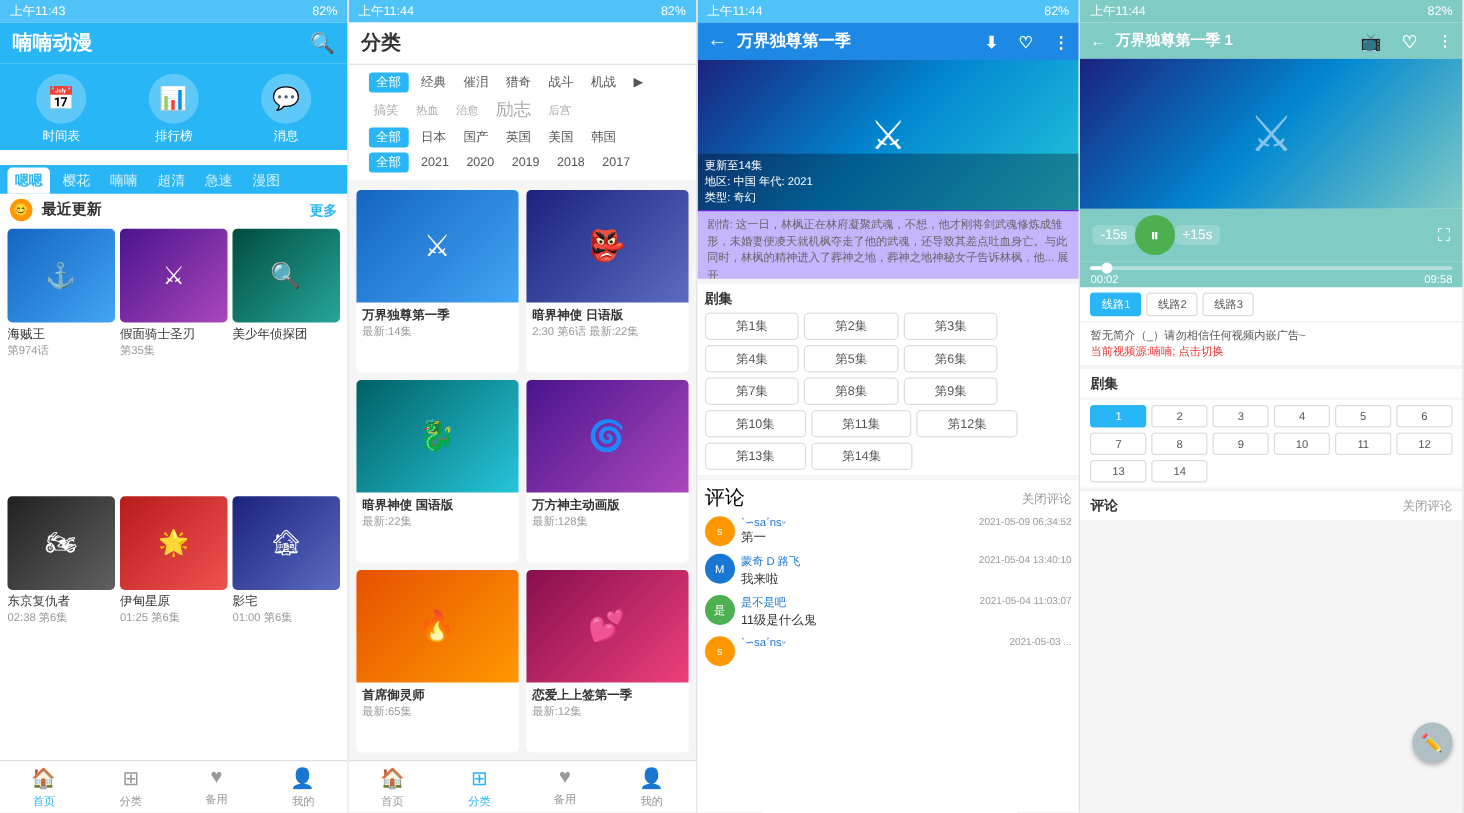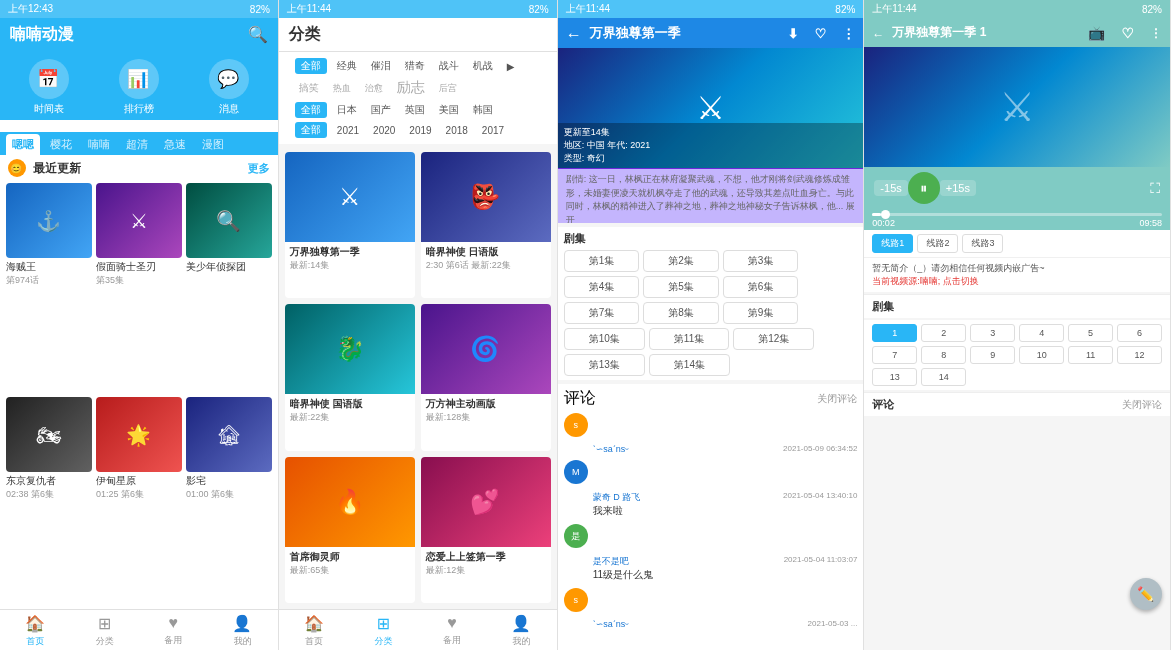--- a/index.html
+++ b/index.html
@@ -323,21 +323,21 @@
       height: 24px;
       border-radius: 50%;
       background: #ff9800;
       display: flex;
       align-items: center;
       justify-content: center;
       font-size: 9px;
       color: white;
       flex-shrink: 0;
     }
-    .comment-body { flex: 1; margin-top: 31px; }
+    .comment-body { flex: 1; }
     .comment-text { font-size: 10px; color: #333; }
 
     
     .player-panel { background: #f5f5f5; }
     .player-header {
       background: #80cbc4;
       color: white;
       padding: 6px 8px;
       display: flex;
       align-items: center;
@@ -487,21 +487,21 @@
     .bg-cyan { background: linear-gradient(135deg, #006064, #26c6da); }
     .bg-dark { background: linear-gradient(135deg, #212121, #616161); }
     .bg-pink { background: linear-gradient(135deg, #880e4f, #ec407a); }
   </style>
 </head>
 <body>
 
 <div class="panel">
 
   <div class="status-bar">
-    <span>上午12:43</span>
+    <span>上午11:43</span>
     <span>82%</span>
   </div>
 
   <div class="panel-header">
     <span>喃喃动漫</span>
     <span>🔍</span>
   </div>
 
   <div class="icon-row">
     <div class="icon-item">
@@ -759,20 +759,21 @@
       <span>评论</span>
       <span style="font-size:10px;color:#999;">关闭评论</span>
     </div>
     <div class="comment-item">
       <div class="comment-avatar" style="background:#ff9800">s</div>
       <div class="comment-body">
         <div style="display:flex;justify-content:space-between">
           <span style="font-size:9px;color:#1976d2">ˋ∽saˊnsᵕ</span>
           <span style="font-size:8px;color:#999">2021-05-09 06:34:52</span>
         </div>
+        <div class="comment-text">第一</div>
       </div>
     </div>
     <div class="comment-item">
       <div class="comment-avatar" style="background:#1976d2">M</div>
       <div class="comment-body">
         <div style="display:flex;justify-content:space-between">
           <span style="font-size:9px;color:#1976d2">蒙奇 D 路飞</span>
           <span style="font-size:8px;color:#999">2021-05-04 13:40:10</span>
         </div>
         <div class="comment-text">我来啦</div>

